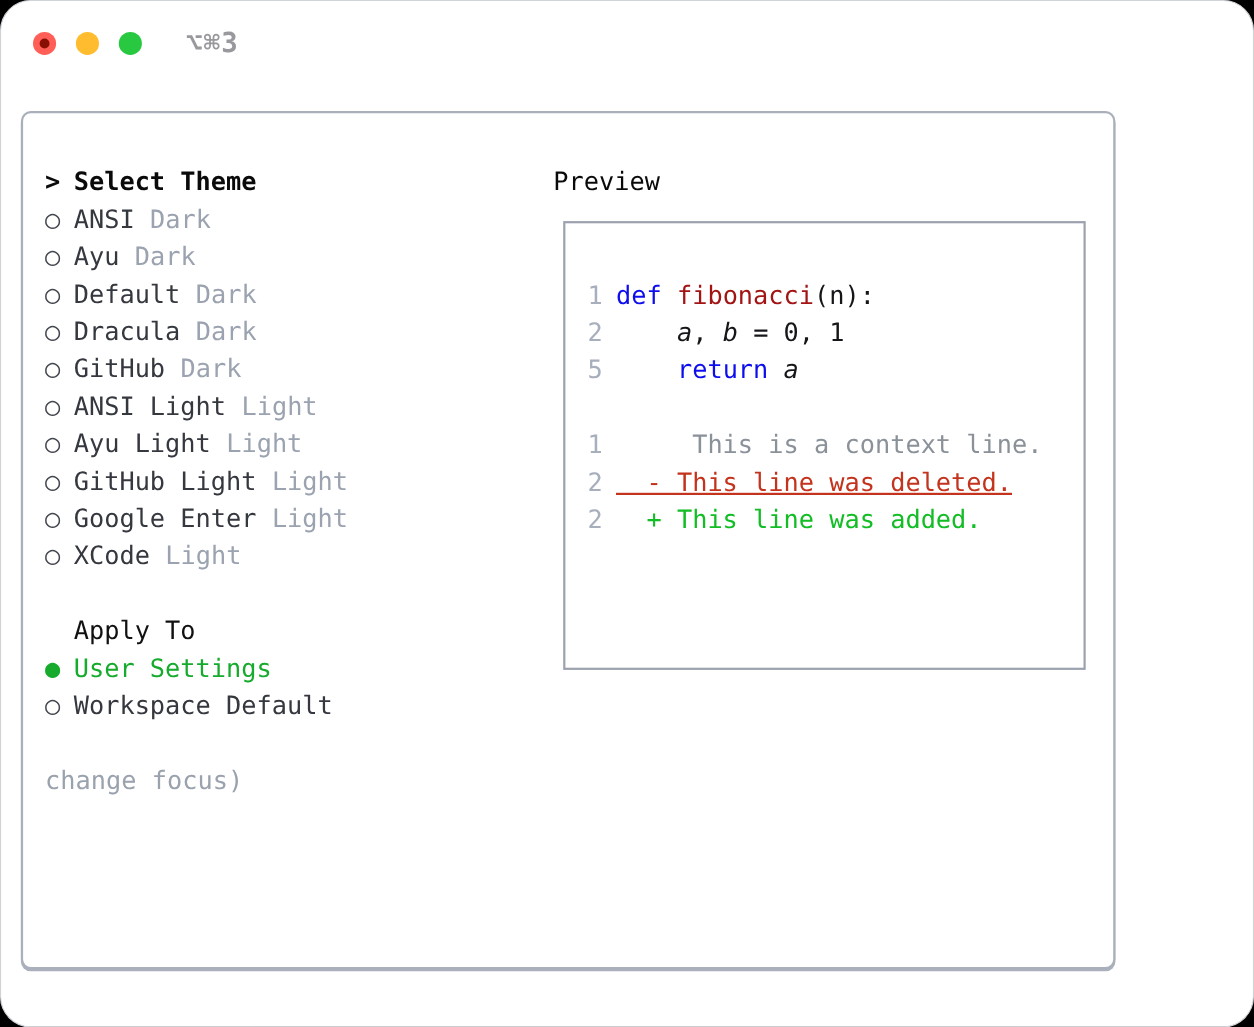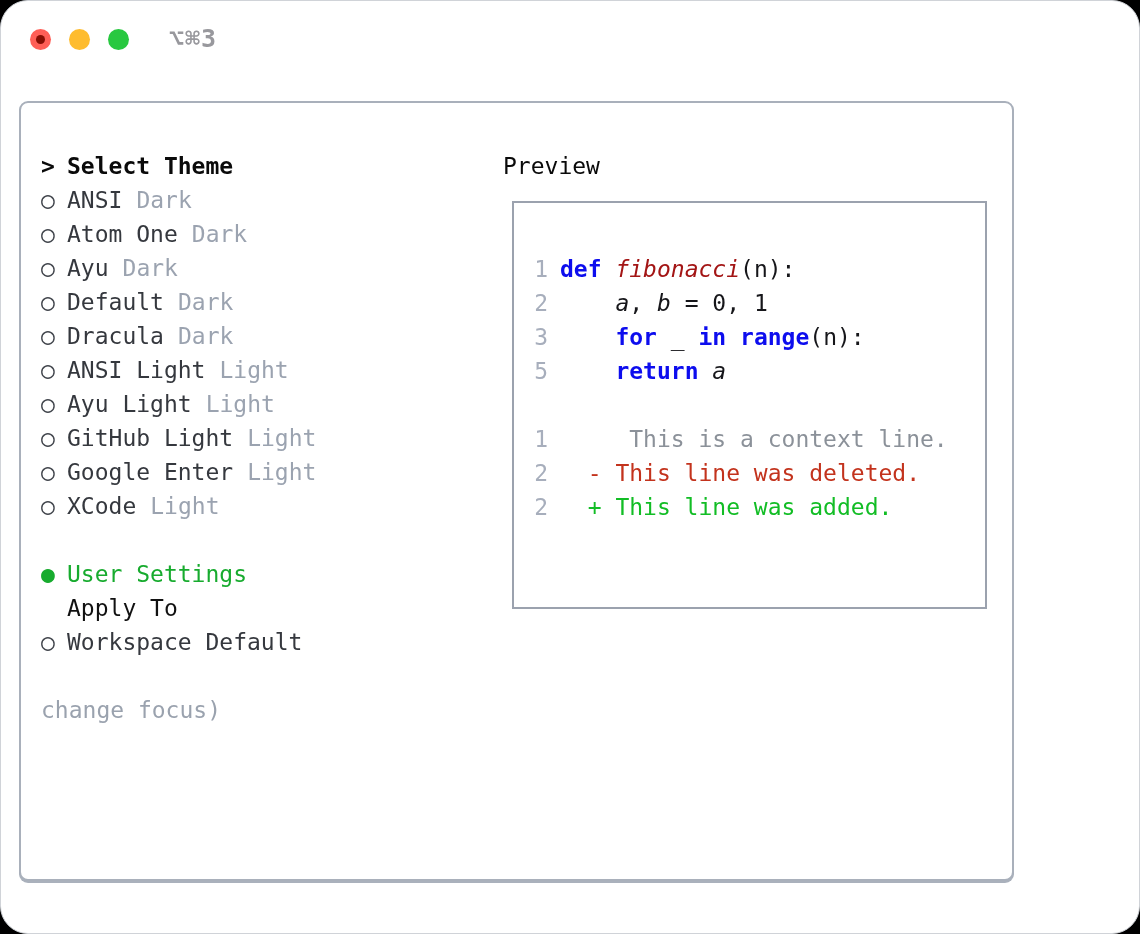--- a/index.html
+++ b/index.html
@@ -58,25 +58,25 @@
     overflow:hidden;
   }
   .code-lines{position:absolute;left:19px;top:49px;right:0;}
   .code-row{height:34px;line-height:34px;font-size:23px;white-space:pre;}
   .lnum{
     display:inline-block;width:15px;margin-right:12px;text-align:right;
     color:var(--lnum-gray);
   }
   .code{white-space:pre;}
   .seg-p{color:var(--code-black);}
-  .seg-kw{color:var(--kw-blue);font-weight:bold;}
-  .seg-fn{color:var(--fn-red);font-style:italic;}
+  .seg-kw{color:var(--kw-blue);}
+  .seg-fn{color:var(--fn-red);}
   .seg-v{color:var(--code-black);font-style:italic;}
   .seg-ctx{color:var(--ctx-gray);}
-  .seg-del{color:var(--del-red);}
+  .seg-del{color:var(--del-red);text-decoration:underline;}
   .seg-add{color:var(--add-green);}
 </style>
 </head>
 <body>
 
 <div class="window">
 
   <div class="titlebar">
     <div class="lights">
       <span class="light close"></span>
@@ -91,72 +91,71 @@
     <div class="left-col">
 
       <div class="row header">
         <span class="marker">&gt;</span><span class="name">Select Theme</span>
       </div>
 
       <div class="row theme-row">
         <span class="marker">○</span><span class="name">ANSI</span><span class="tag">Dark</span>
       </div>
       <div class="row theme-row">
-        <span class="marker">○</span><span class="name">Atom One</span><span class="tag">Dark</span>
-      </div>
-      <div class="row theme-row">
         <span class="marker">○</span><span class="name">Ayu</span><span class="tag">Dark</span>
       </div>
       <div class="row theme-row">
         <span class="marker">○</span><span class="name">Default</span><span class="tag">Dark</span>
       </div>
       <div class="row theme-row">
         <span class="marker">○</span><span class="name">Dracula</span><span class="tag">Dark</span>
+      </div>
+      <div class="row theme-row">
+        <span class="marker">○</span><span class="name">GitHub</span><span class="tag">Dark</span>
       </div>
       <div class="row theme-row">
         <span class="marker">○</span><span class="name">ANSI Light</span><span class="tag">Light</span>
       </div>
       <div class="row theme-row">
         <span class="marker">○</span><span class="name">Ayu Light</span><span class="tag">Light</span>
       </div>
       <div class="row theme-row">
         <span class="marker">○</span><span class="name">GitHub Light</span><span class="tag">Light</span>
       </div>
       <div class="row theme-row">
         <span class="marker">○</span><span class="name">Google Enter</span><span class="tag">Light</span>
       </div>
       <div class="row theme-row">
         <span class="marker">○</span><span class="name">XCode</span><span class="tag">Light</span>
       </div>
 
       <div class="row spacer"></div>
 
+      <div class="row section-label">
+        <span class="marker"></span><span class="name">Apply To</span>
+      </div>
+
       <div class="row theme-row selected">
         <span class="marker">●</span><span class="name">User Settings</span>
-      </div>
-
-      <div class="row section-label">
-        <span class="marker"></span><span class="name">Apply To</span>
       </div>
       <div class="row theme-row">
         <span class="marker">○</span><span class="name">Workspace Default</span>
       </div>
 
       <div class="row spacer"></div>
 
       <div class="row hint">change focus)</div>
     </div>
 
     <div class="preview-label">Preview</div>
 
     <div class="preview-box">
       <div class="code-lines">
         <div class="code-row"><span class="lnum">1</span><span class="code"><span class="seg-kw">def</span><span class="seg-p"> </span><span class="seg-fn">fibonacci</span><span class="seg-p">(n):</span></span></div>
         <div class="code-row"><span class="lnum">2</span><span class="code"><span class="seg-p">    </span><span class="seg-v">a</span><span class="seg-p">, </span><span class="seg-v">b</span><span class="seg-p"> = 0, 1</span></span></div>
-        <div class="code-row"><span class="lnum">3</span><span class="code"><span class="seg-p">    </span><span class="seg-kw">for</span><span class="seg-p"> _ </span><span class="seg-kw">in</span><span class="seg-p"> </span><span class="seg-kw">range</span><span class="seg-p">(n):</span></span></div>
         <div class="code-row"><span class="lnum">5</span><span class="code"><span class="seg-p">    </span><span class="seg-kw">return</span><span class="seg-p"> </span><span class="seg-v">a</span></span></div>
         <div class="code-row"><span class="lnum"></span><span class="code"></span></div>
         <div class="code-row"><span class="lnum">1</span><span class="code"><span class="seg-ctx">     This is a context line.</span></span></div>
         <div class="code-row"><span class="lnum">2</span><span class="code"><span class="seg-del">  - This line was deleted.</span></span></div>
         <div class="code-row"><span class="lnum">2</span><span class="code"><span class="seg-add">  + This line was added.</span></span></div>
       </div>
     </div>
 
   </div>
 </div>

